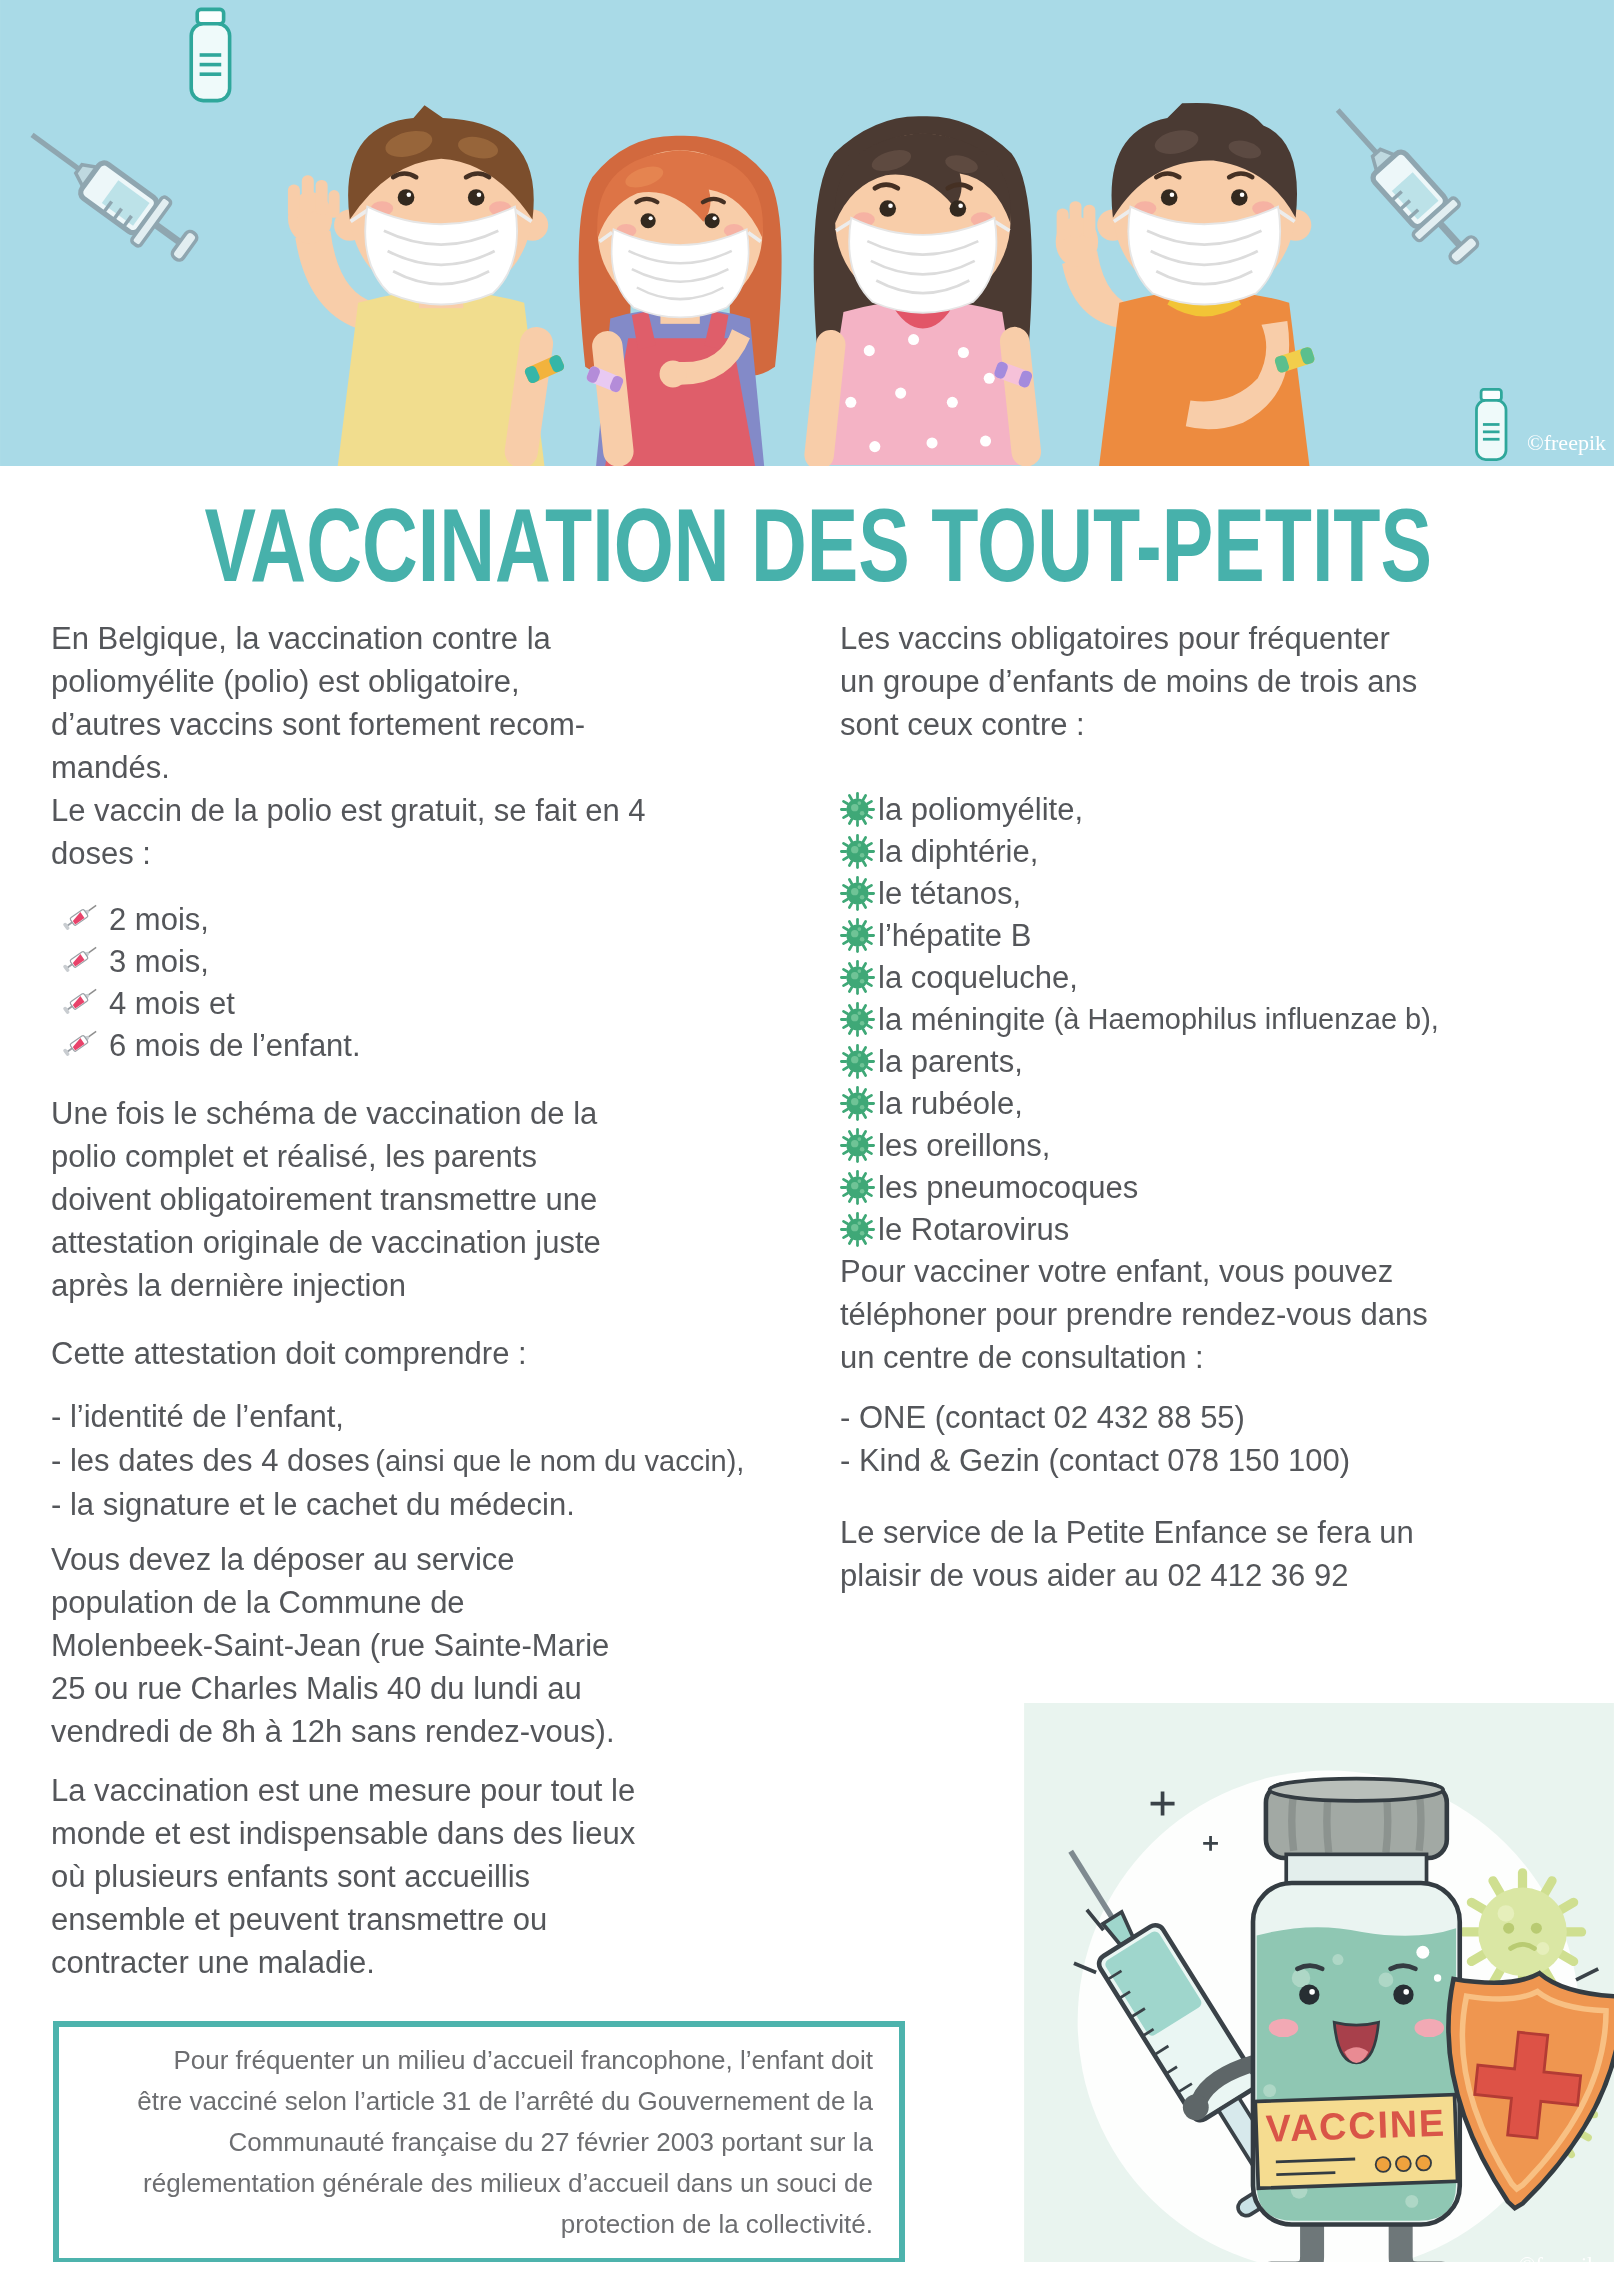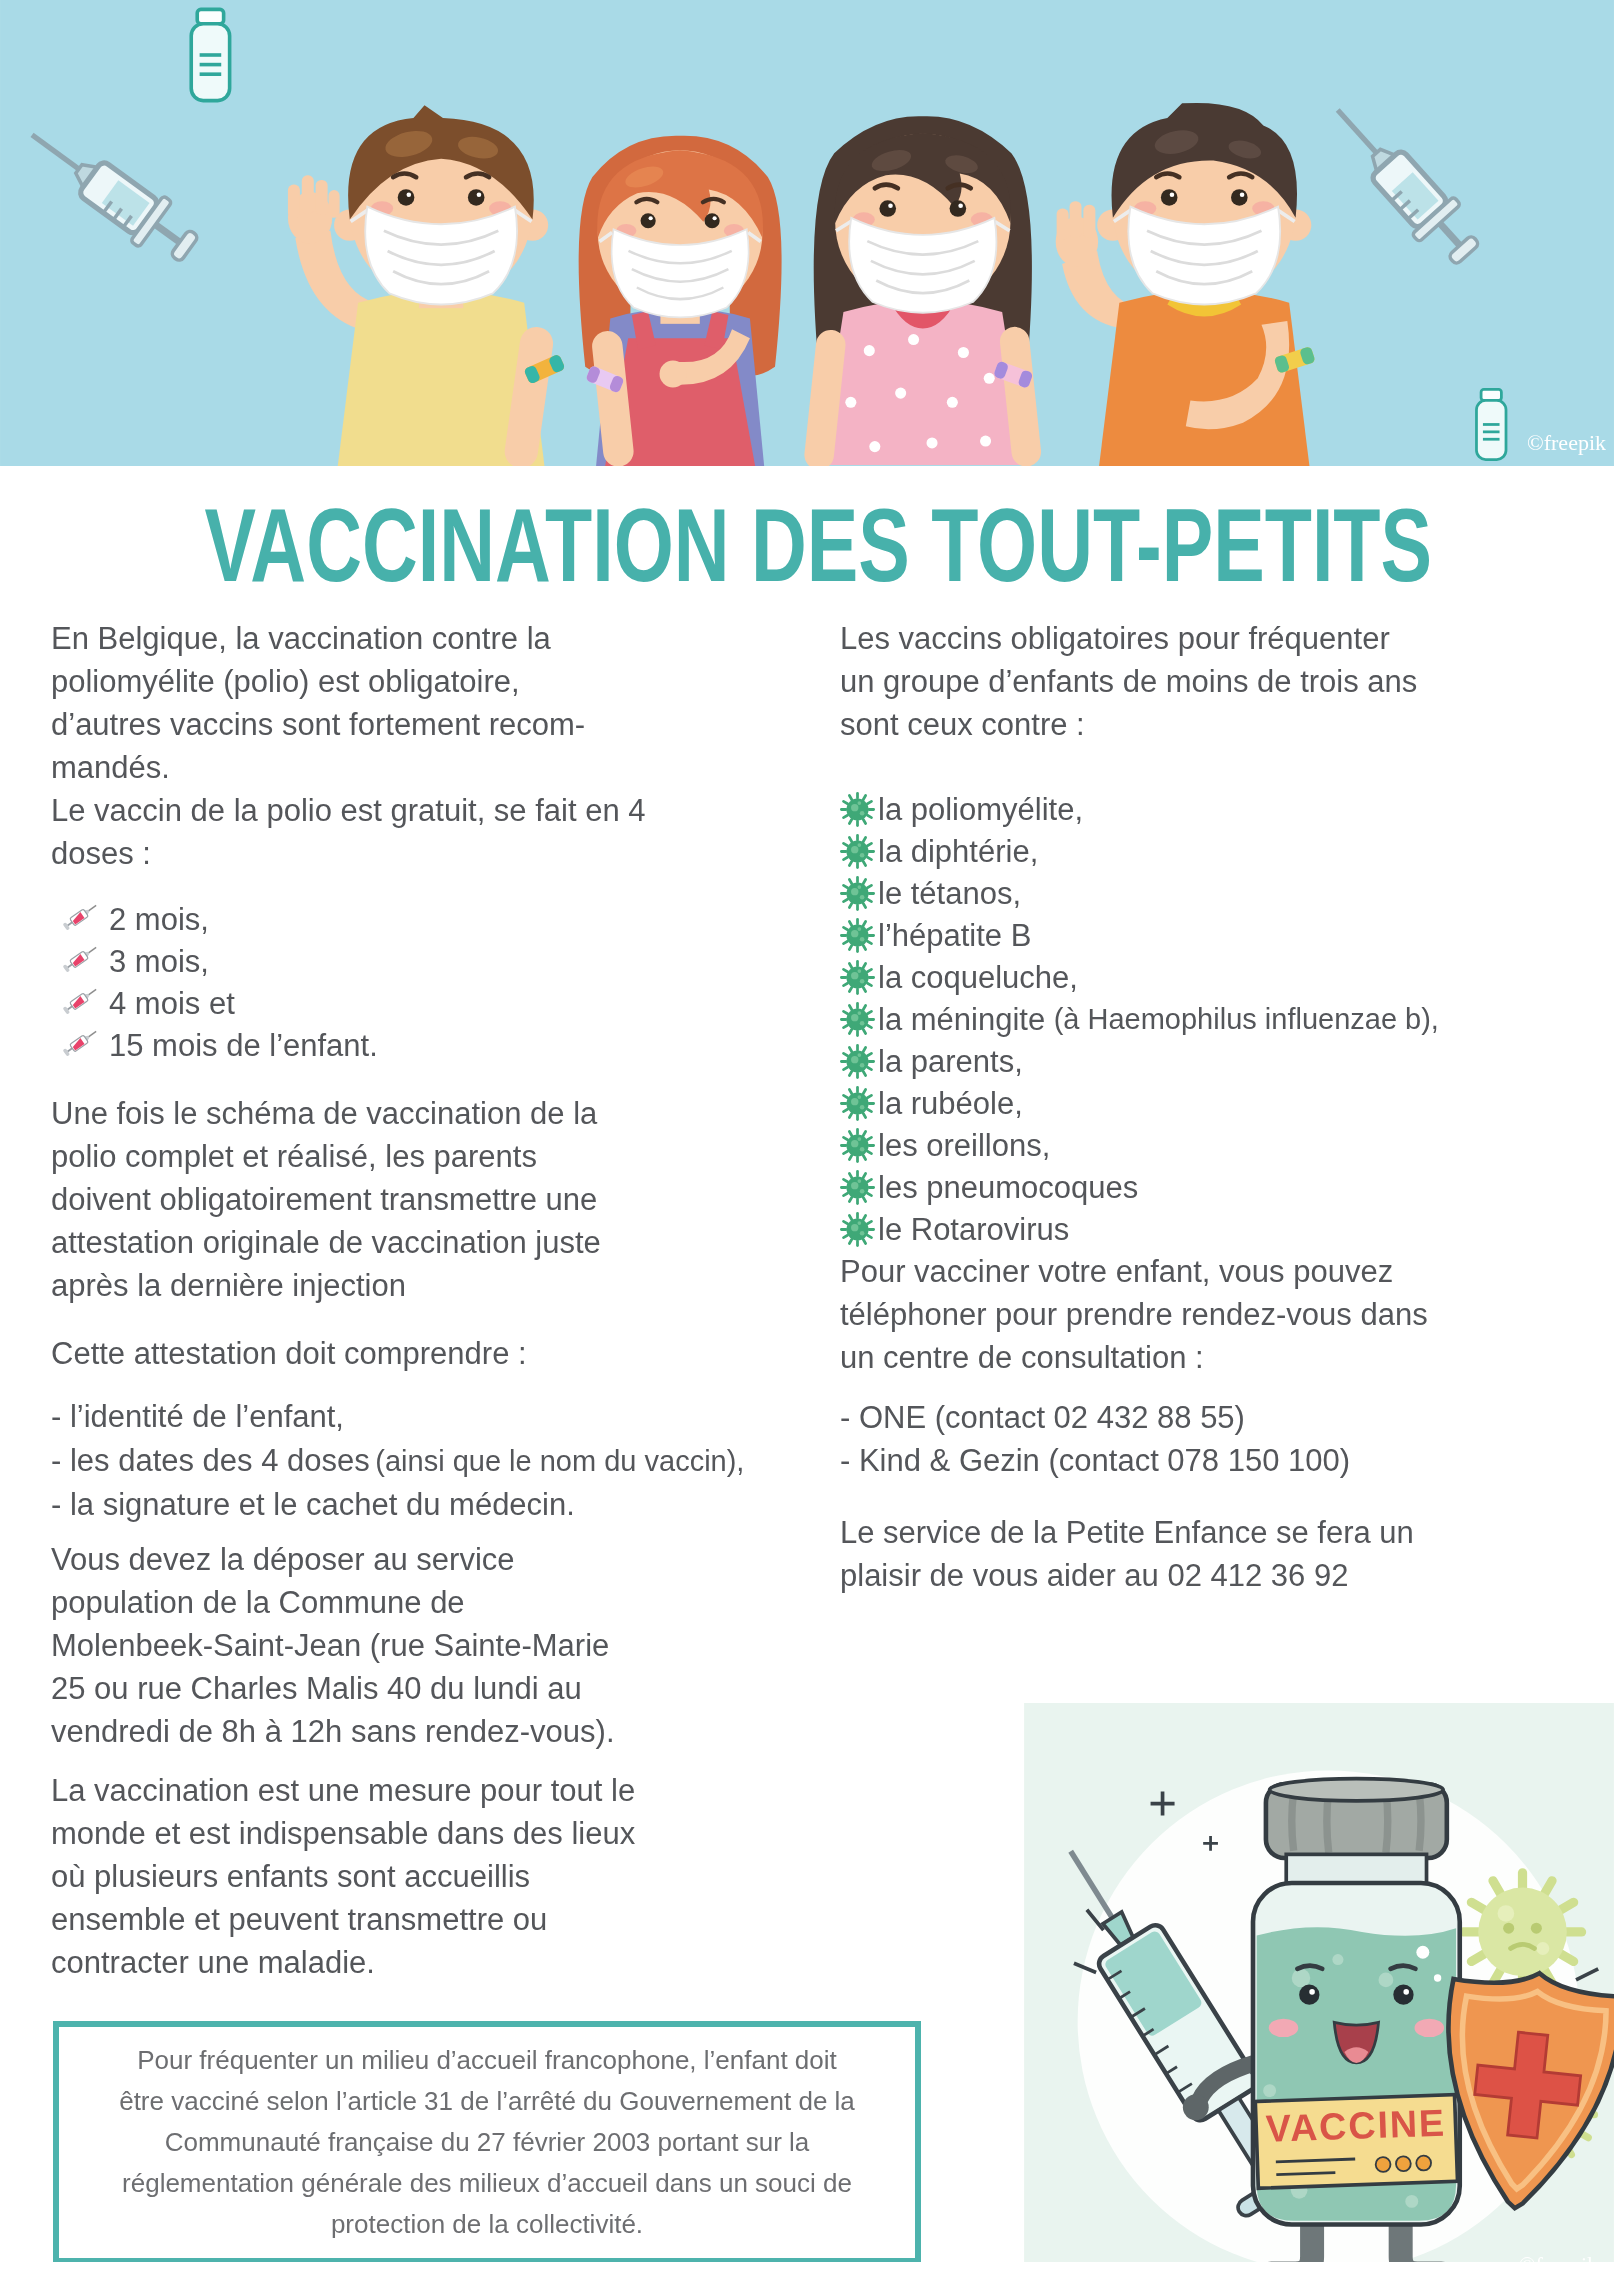--- a/index.html
+++ b/index.html
@@ -19,21 +19,21 @@
   .p2{margin-top:26px;}
   .att-h{margin-top:25px;}
   .att-items{margin-top:20px;}
   .p3{margin-top:11px;}
   .p4{margin-top:15.7px;}
   .r-vaccines{margin-top:42px;}
   .r-p2{}
   .r-contacts{margin-top:16.6px;}
   .r-p3{margin-top:29px;}
   .notice{position:absolute;left:53px;top:2021px;width:788px;border:6.5px solid #4DB3AD;
-        padding:13px 34px;text-align:center;font-size:26px;line-height:41px;color:#6D6E71;background:#fff;}
+        padding:13px 26px;text-align:right;font-size:26px;line-height:41px;color:#6D6E71;background:#fff;}
   .illus{position:absolute;left:1024px;top:1703px;width:590px;height:587px;}
   .credit-header{position:absolute;left:1527px;top:430px;font-family:"Liberation Serif",serif;
         font-size:22px;color:#ffffff;}
   svg{display:block;}
   .vic,.syr-ic{flex:0 0 auto;display:inline-block;}
 </style>
 </head>
 <body>
 
 <svg width="0" height="0" style="position:absolute" aria-hidden="true">
@@ -283,21 +283,21 @@
       <div class="irow">
         <svg class="syr-ic" viewBox="-42 -26 92 52" width="55" height="31">
             <use href="#syr-bullet"></use>
           </svg>
         <span>4 mois et</span>
       </div>
       <div class="irow">
         <svg class="syr-ic" viewBox="-42 -26 92 52" width="55" height="31">
             <use href="#syr-bullet"></use>
           </svg>
-        <span>15 mois de l’enfant.</span>
+        <span>6 mois de l’enfant.</span>
       </div>
     </div>
 
     <div class="p2">
       <div class="line">Une fois le schéma de vaccination de la</div>
       <div class="line">polio complet et réalisé, les parents</div>
       <div class="line">doivent obligatoirement transmettre une</div>
       <div class="line">attestation originale de vaccination juste</div>
       <div class="line">après la dernière injection</div>
     </div>

